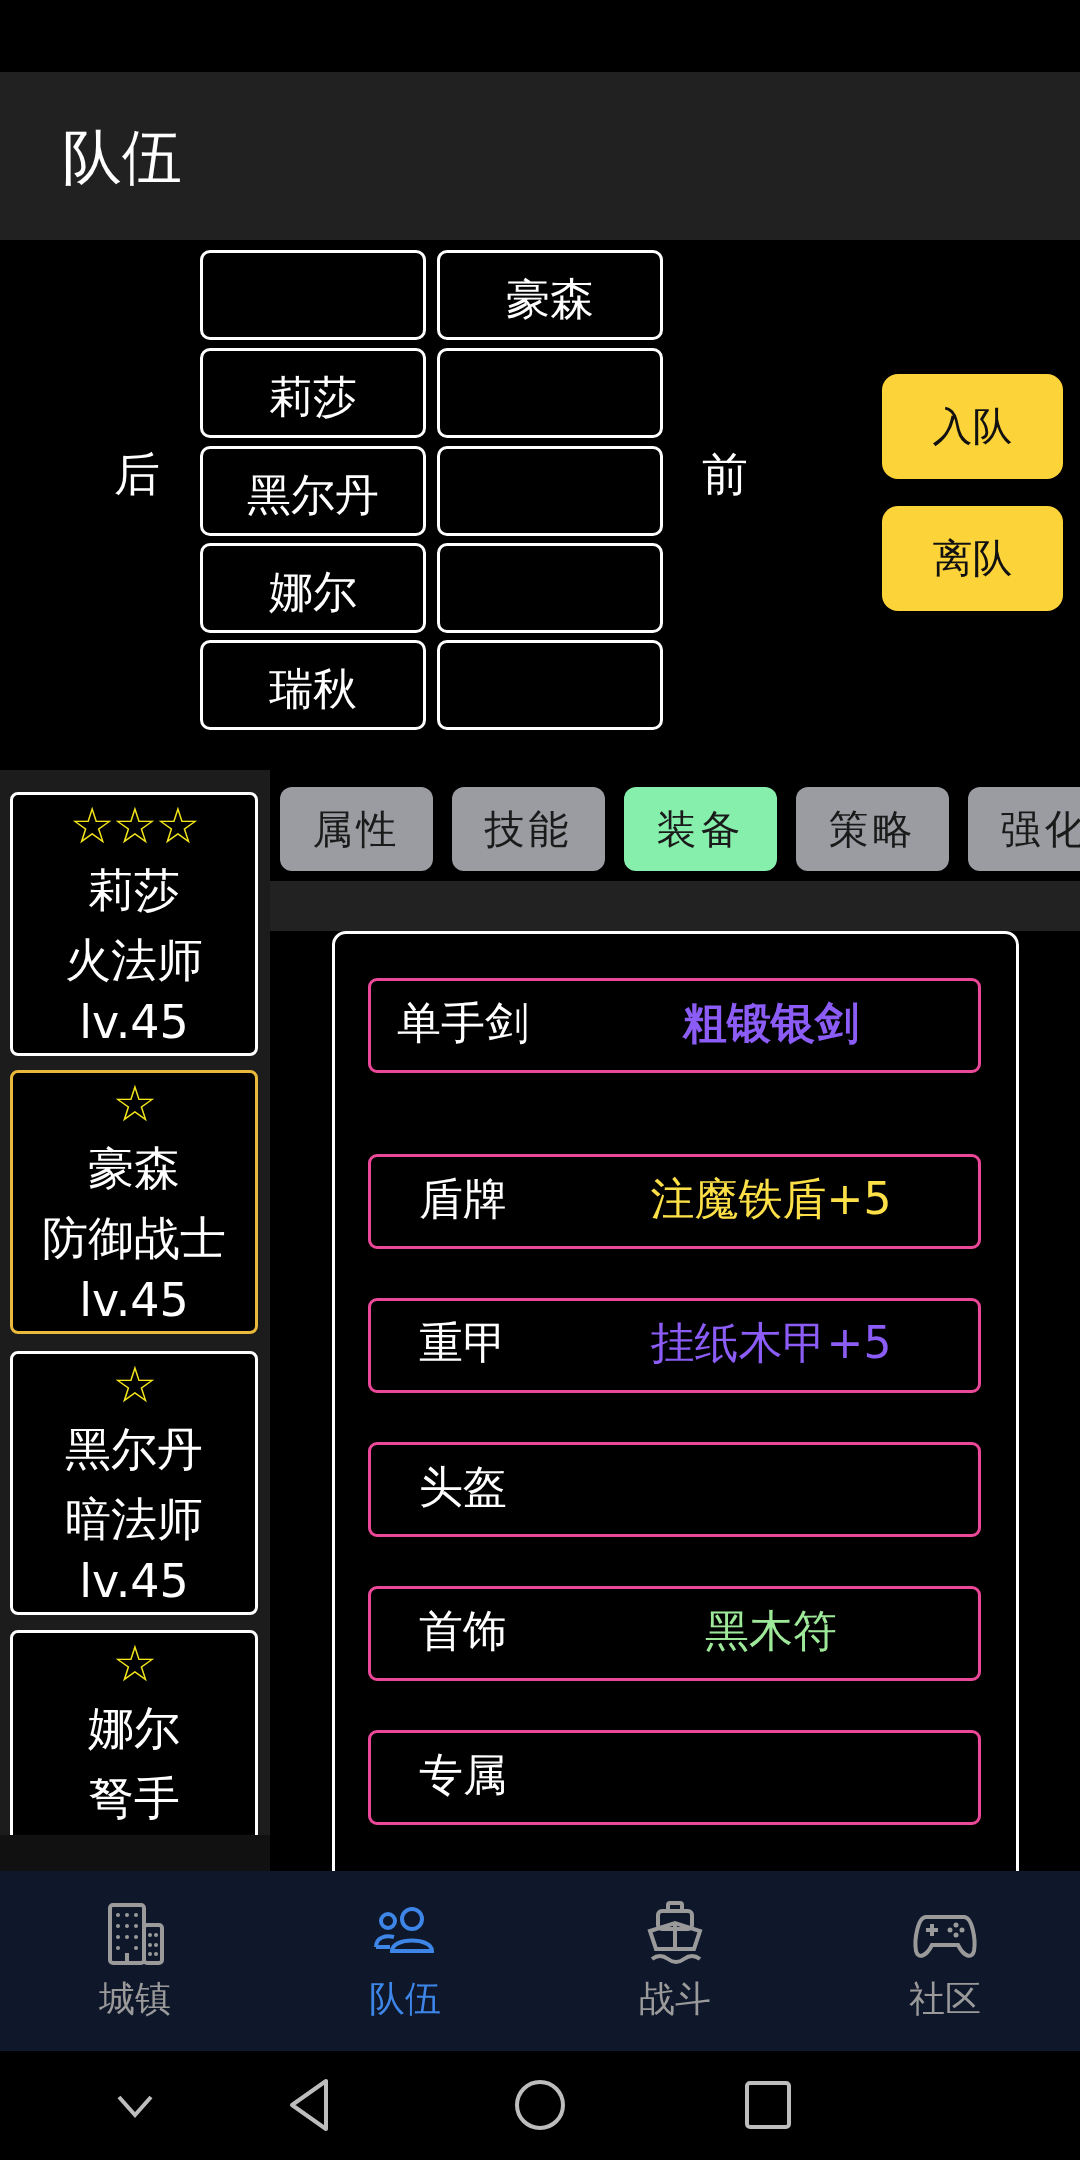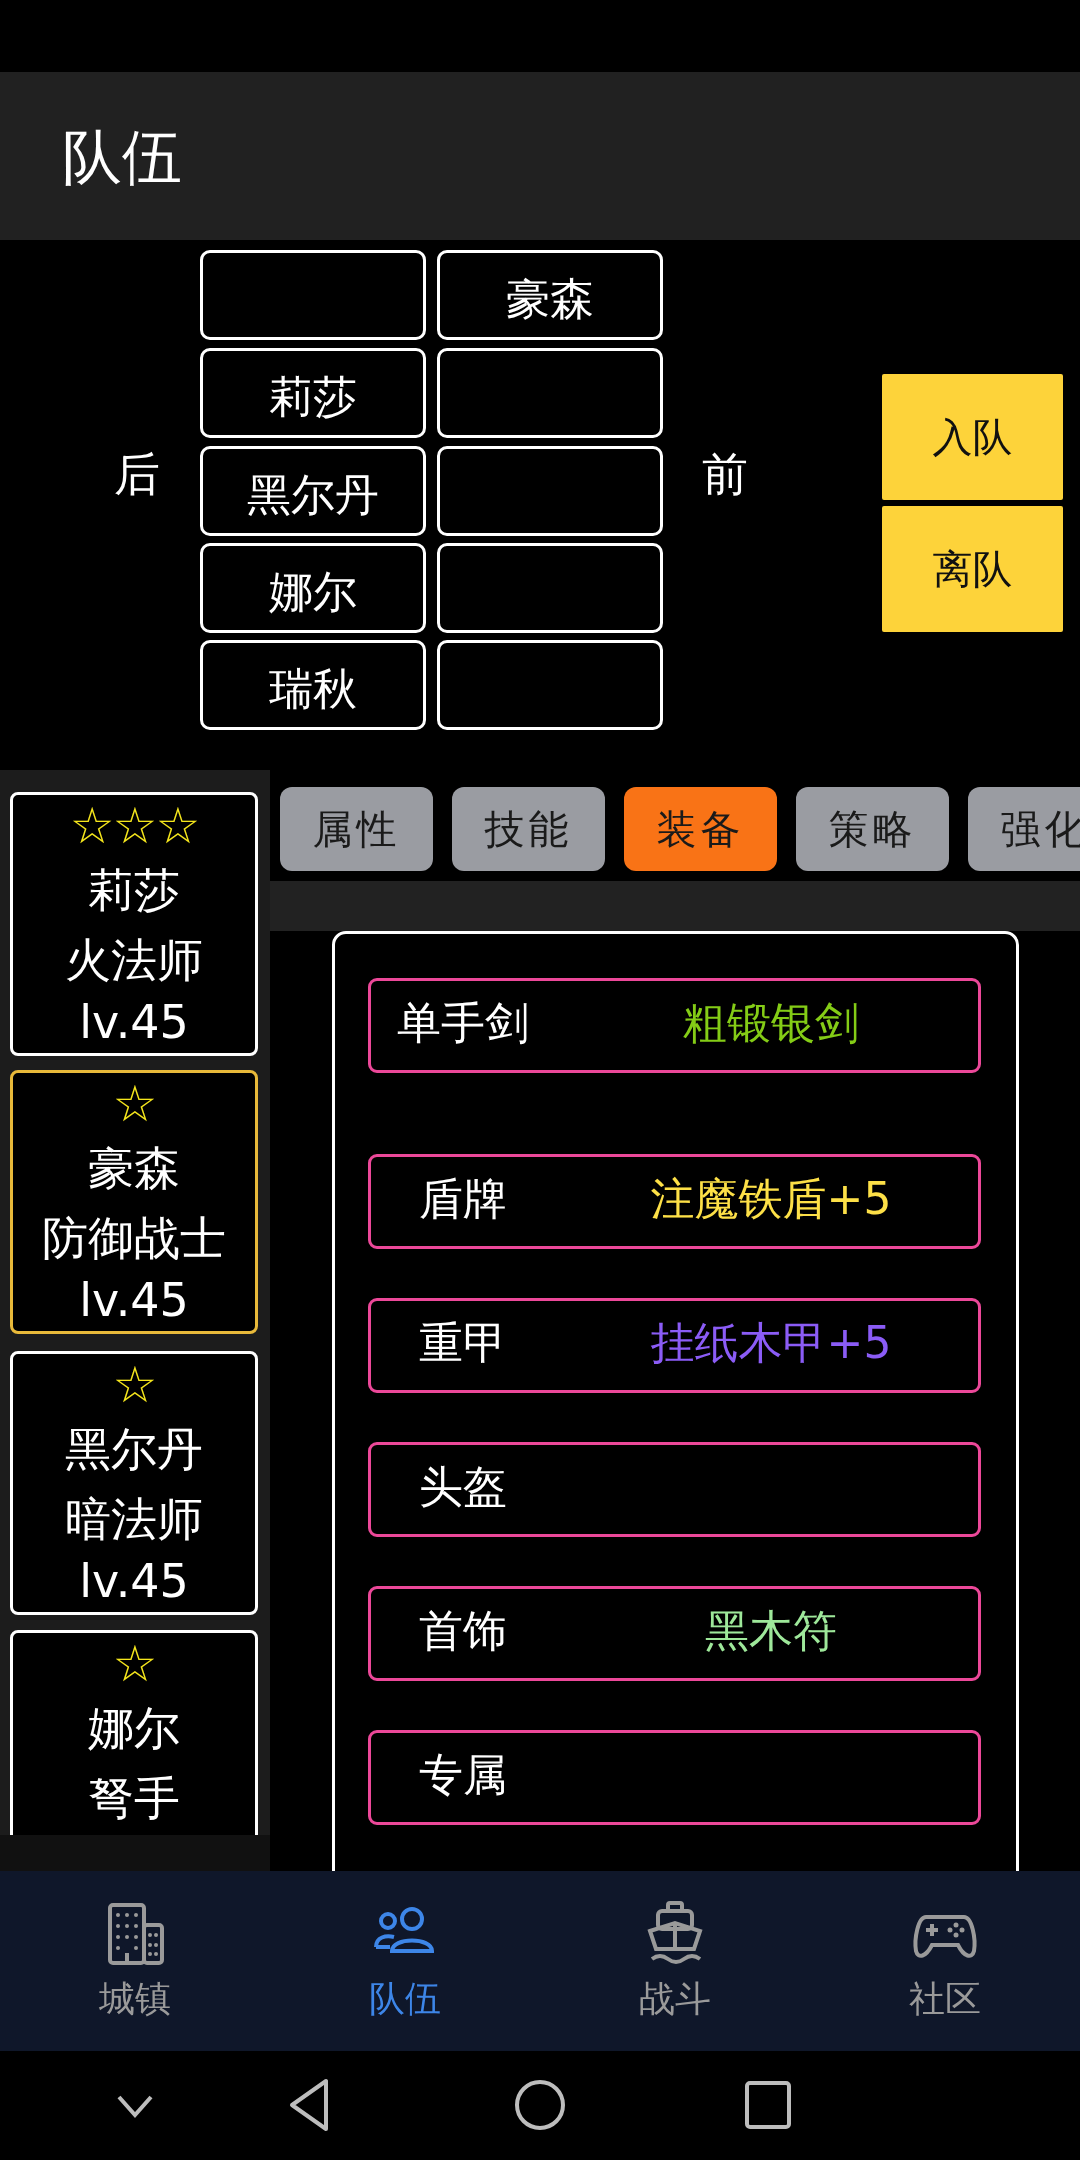--- a/index.html
+++ b/index.html
@@ -12,39 +12,39 @@
 
   
   .header { left: 0; top: 72px; width: 1080px; height: 168px; background: #212121; }
   .header-title { position: absolute; left: 62px; top: 50px; font-size: 60px; line-height: 70px; color: #fff; }
 
   
   .formation { left: 0; top: 240px; width: 1080px; height: 530px; background: #000; }
   .side-label { position: absolute; font-size: 46px; line-height: 56px; color: #fff; }
   .slot { position: absolute; width: 226px; height: 90px; border: 3px solid #fff; border-radius: 10px;
           display: flex; align-items: center; justify-content: center; font-size: 44px; color: #fff; padding-top: 8px; }
-  .action-btn { position: absolute; left: 882px; width: 181px; height: 126px; background: #FDD33A;
-                border-radius: 2px; display: flex; align-items: center; justify-content: center;
+  .action-btn { position: absolute; left: 882px; width: 181px; height: 105px; background: #FDD33A;
+                border-radius: 16px; display: flex; align-items: center; justify-content: center;
                 font-size: 40px; color: #111; }
 
   
   .roster { left: 0; top: 770px; width: 270px; height: 1101px; background: #1c1c1c; overflow: hidden; }
   .roster-clip { position: absolute; left: 0; top: 0; width: 270px; height: 1065px; overflow: hidden; }
   .card { position: absolute; left: 10px; width: 248px; height: 264px; background: #000;
           border: 3px solid #fff; border-radius: 8px; text-align: center; }
   .card.selected { border-color: #E8B93A; }
   .card .stars { margin-top: 2px; font-size: 50px; line-height: 58px; color: #F5E61C; letter-spacing: -2px; }
   .card .line { font-size: 46px; line-height: 70px; color: #fff; }
   .roster-bottom { position: absolute; left: 0; top: 1065px; width: 270px; height: 36px; background: #111; }
 
   
   .tabs { left: 270px; top: 770px; width: 810px; height: 111px; background: #000; overflow: hidden; }
   .tab { position: absolute; top: 17px; width: 153px; height: 84px; background: #9A9CA2; border-radius: 12px;
          display: flex; align-items: center; justify-content: center; font-size: 40px; color: #1a1a1a; letter-spacing: 4px; }
-  .tab.active { background: #f97316; }
+  .tab.active { background: #86efac; }
   .tab-band { left: 270px; top: 881px; width: 810px; height: 50px; background: #222; }
 
   
   .equip-area { left: 270px; top: 931px; width: 810px; height: 940px; background: #000; overflow: hidden; }
   .equip-box { position: absolute; left: 62px; top: 0; width: 687px; height: 1100px; border: 3px solid #fff; border-radius: 14px; }
   .equip-row { position: absolute; left: 98px; width: 613px; height: 95px; border: 3px solid #ec4899; border-radius: 9px; }
   .equip-slot { position: absolute; top: 12px; font-size: 44px; line-height: 60px; color: #fff; }
   .equip-item { position: absolute; top: 12px; left: 240px; width: 320px; text-align: center; font-size: 44px; line-height: 60px; }
 
   
@@ -123,21 +123,21 @@
   <div class="tab" style="left:526px;">策略</div>
   <div class="tab" style="left:698px;">强化</div>
 </div>
 <div class="abs tab-band"></div>
 
 <div class="abs equip-area">
   <div class="equip-box"></div>
 
   <div class="equip-row" style="top:47px;">
     <span class="equip-slot" style="left:26px;">单手剑</span>
-    <span class="equip-item" style="color:#84cc16;">粗锻银剑</span>
+    <span class="equip-item" style="color:#8b5cf6;font-weight:bold;">粗锻银剑</span>
   </div>
   <div class="equip-row" style="top:223px;">
     <span class="equip-slot" style="left:48px;">盾牌</span>
     <span class="equip-item" style="color:#fde047;">注魔铁盾+5</span>
   </div>
   <div class="equip-row" style="top:367px;">
     <span class="equip-slot" style="left:48px;">重甲</span>
     <span class="equip-item" style="color:#8b5cf6;">挂纸木甲+5</span>
   </div>
   <div class="equip-row" style="top:511px;">

